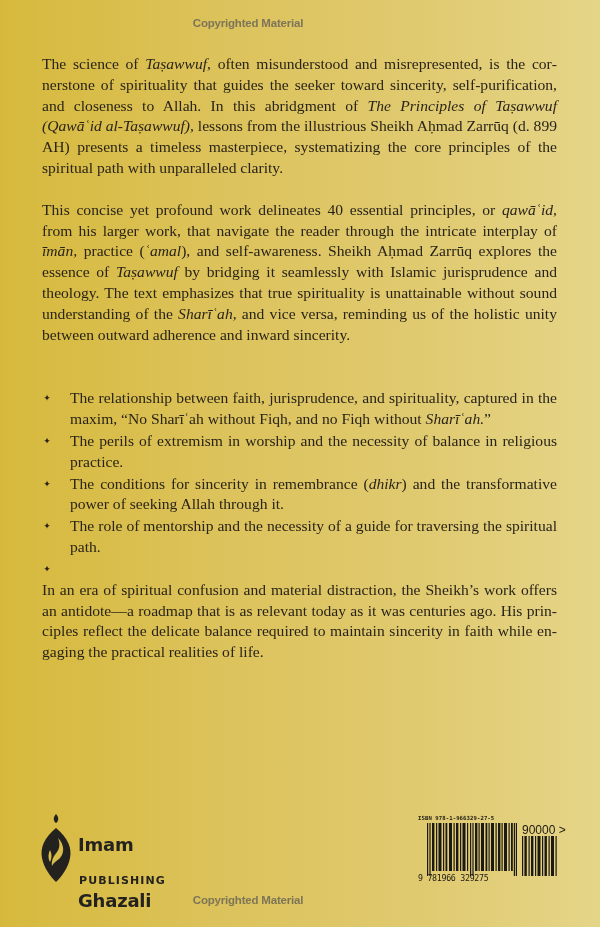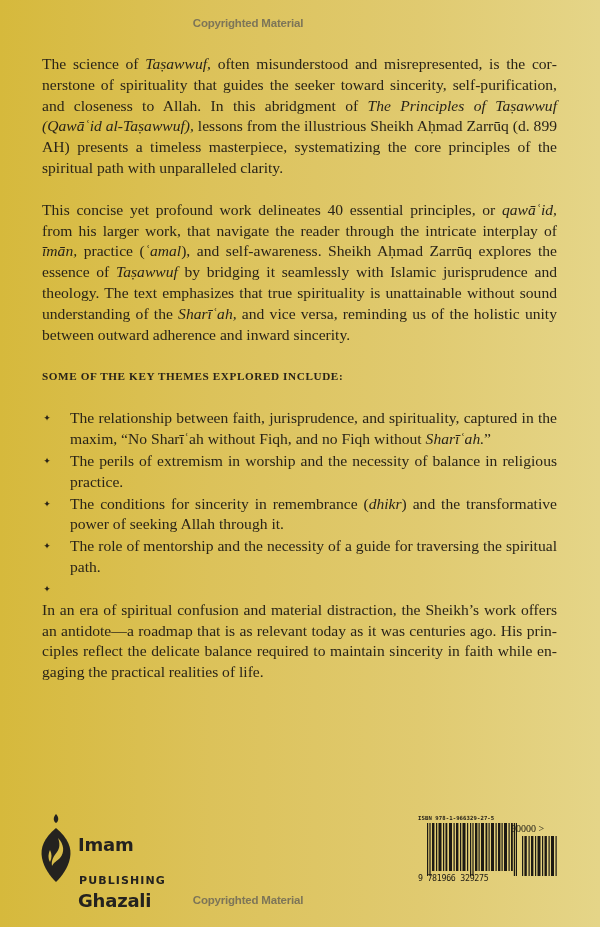--- a/index.html
+++ b/index.html
@@ -129,24 +129,24 @@
     }
     .main-bars {
       position: absolute;
       left: 9px;
       top: 8px;
       width: 90px;
       height: 53px;
     }
     .addon-price {
       position: absolute;
-      left: 93px;
+      left: 104px;
       top: 8px;
-      font-family: Liberation Serif, serif;
-      font-size: 10px;
+      font-family: Liberation Sans, sans-serif;
+      font-size: 12px;
       color: #1d1a14;
       white-space: nowrap;
     }
     .addon-bars {
       position: absolute;
       left: 104px;
       top: 21px;
       width: 36px;
       height: 40px;
     }
@@ -168,21 +168,20 @@
 
 <div class="content">
   <p>
     <span>The science of </span><em>Taṣawwuf,</em><span> often misunderstood and misrepresented, is the cor­nerstone of spirituality that guides the seeker toward sincerity, self-purification, and closeness to Allah. In this abridgment of </span><em>The Principles of Taṣawwuf (Qawāʿid al-Taṣawwuf),</em><span> lessons from the illustrious Sheikh Aḥmad Zarrūq (d. 899 AH) presents a timeless masterpiece, systematizing the core principles of the spiritual path with unparalleled clarity.</span>
   </p>
   <div class="para-gap"></div>
   <p>
     <span>This concise yet profound work delineates 40 essential principles, or </span><em>qawāʿid,</em><span> from his larger work, that navigate the reader through the intricate interplay of </span><em>īmān,</em><span> practice (</span><em>ʿamal</em><span>), and self-awareness. Sheikh Aḥmad Zarrūq explores the essence of </span><em>Taṣawwuf</em><span> by bridging it seamlessly with Islamic jurisprudence and theology. The text emphasizes that true spirituality is unattainable without sound under­standing of the </span><em>Sharīʿah,</em><span> and vice versa, reminding us of the holistic unity between outward adherence and inward sincerity.</span>
   </p>
   <div class="para-gap"></div>
-  <p class="heading">Some of the key themes explored include:</p>
   <ul class="themes">
     <li>
       <span class="bullet">✦</span>
       <span>The relationship between faith, jurisprudence, and spirituality, captured in the maxim, “No Sharīʿah without Fiqh, and no Fiqh without </span><em>Sharīʿah.</em><span>”</span>
     </li>
     <li>
       <span class="bullet">✦</span>
       <span>The perils of extremism in worship and the necessity of balance in religious practice.</span>
     </li>
     <li>

